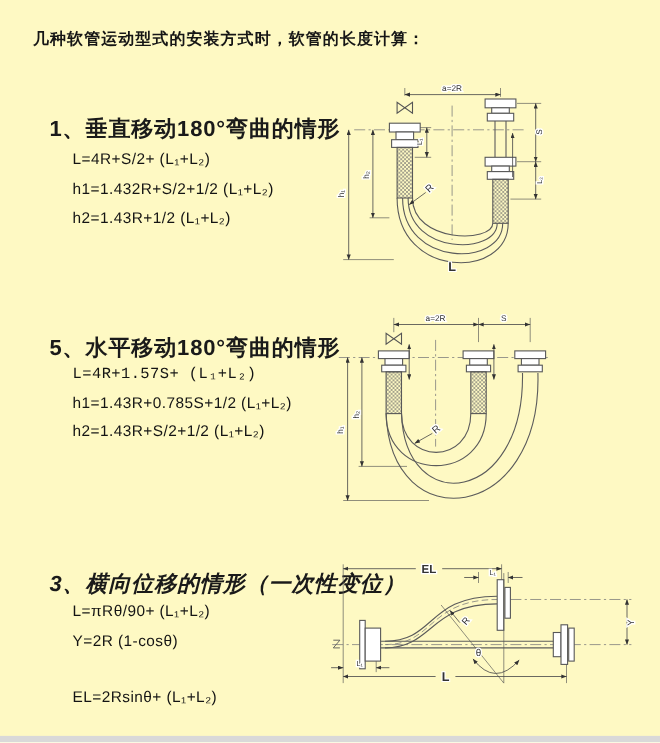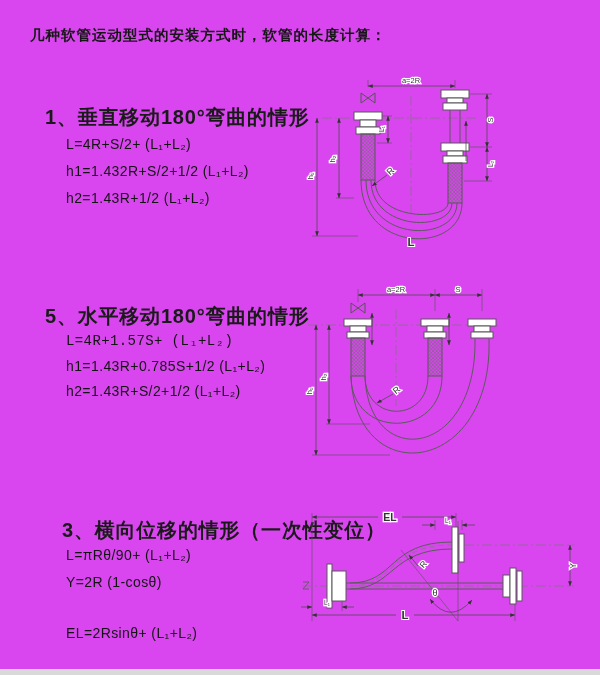--- a/index.html
+++ b/index.html
@@ -1,17 +1,17 @@
 <!DOCTYPE html>
 <html><head>
 <meta charset="utf-8">
 <style>
   html,body{margin:0;padding:0;background:#fff;}
   .page{
-    position:relative;width:600px;height:675px;background:#d946ef;
+    position:relative;width:600px;height:675px;background:#fef9c3;
     font-family:"Liberation Sans","DejaVu Sans",sans-serif;color:#1e1e1e;overflow:hidden;
   }
   .abs{position:absolute;white-space:nowrap;}
   .title{left:30px;top:26px;font-size:14.5px;font-weight:bold;letter-spacing:1px;color:#161616;}
   .sec-heading{font-size:20px;font-weight:bold;letter-spacing:0.8px;color:#1a1a1a;}
   .formula{font-size:14px;font-weight:normal;letter-spacing:0.4px;color:#141414;text-align:center;}
   .diagram{position:absolute;}
   
   .ln{fill:none;stroke:#5b5b5b;stroke-width:1;}
   .fl{fill:#ffffff;stroke:#585858;stroke-width:1;}
@@ -39,21 +39,21 @@
   </div>
 
   <div>
     <div class="abs sec-heading" style="left:45px;top:303px;">5、水平移动180°弯曲的情形</div>
     <div class="abs formula" style="left:66px;top:333px;font-family:Liberation Mono, monospace;">L=4R+1.57S+ (L₁+L₂)</div>
     <div class="abs formula" style="left:66px;top:358px;">h1=1.43R+0.785S+1/2 (L₁+L₂)</div>
     <div class="abs formula" style="left:66px;top:383px;">h2=1.43R+S/2+1/2 (L₁+L₂)</div>
   </div>
 
   <div>
-    <div class="abs sec-heading" style="left:62px;top:517px;">3、横向位移的情形（一次性变位）</div>
+    <div class="abs sec-heading" style="left:45px;top:517px;font-style:italic;">3、横向位移的情形（一次性变位）</div>
     <div class="abs formula" style="left:66px;top:547px;">L=πRθ/90+ (L₁+L₂)</div>
     <div class="abs formula" style="left:66px;top:574px;">Y=2R (1-cosθ)</div>
     <div class="abs formula" style="left:66px;top:601px;margin-top:24px;">EL=2Rsinθ+ (L₁+L₂)</div>
   </div>
 
   <div class="diagram" style="left:300px;top:66px;">
     <svg width="282" height="188" viewBox="0 0 282 188">
       <defs>
         <marker id="m1e" orient="auto" markerWidth="8" markerHeight="6" refX="6.3" refY="2.5">
             <path d="M0,0L6.5,2.5L0,5Z" fill="#333"></path>

